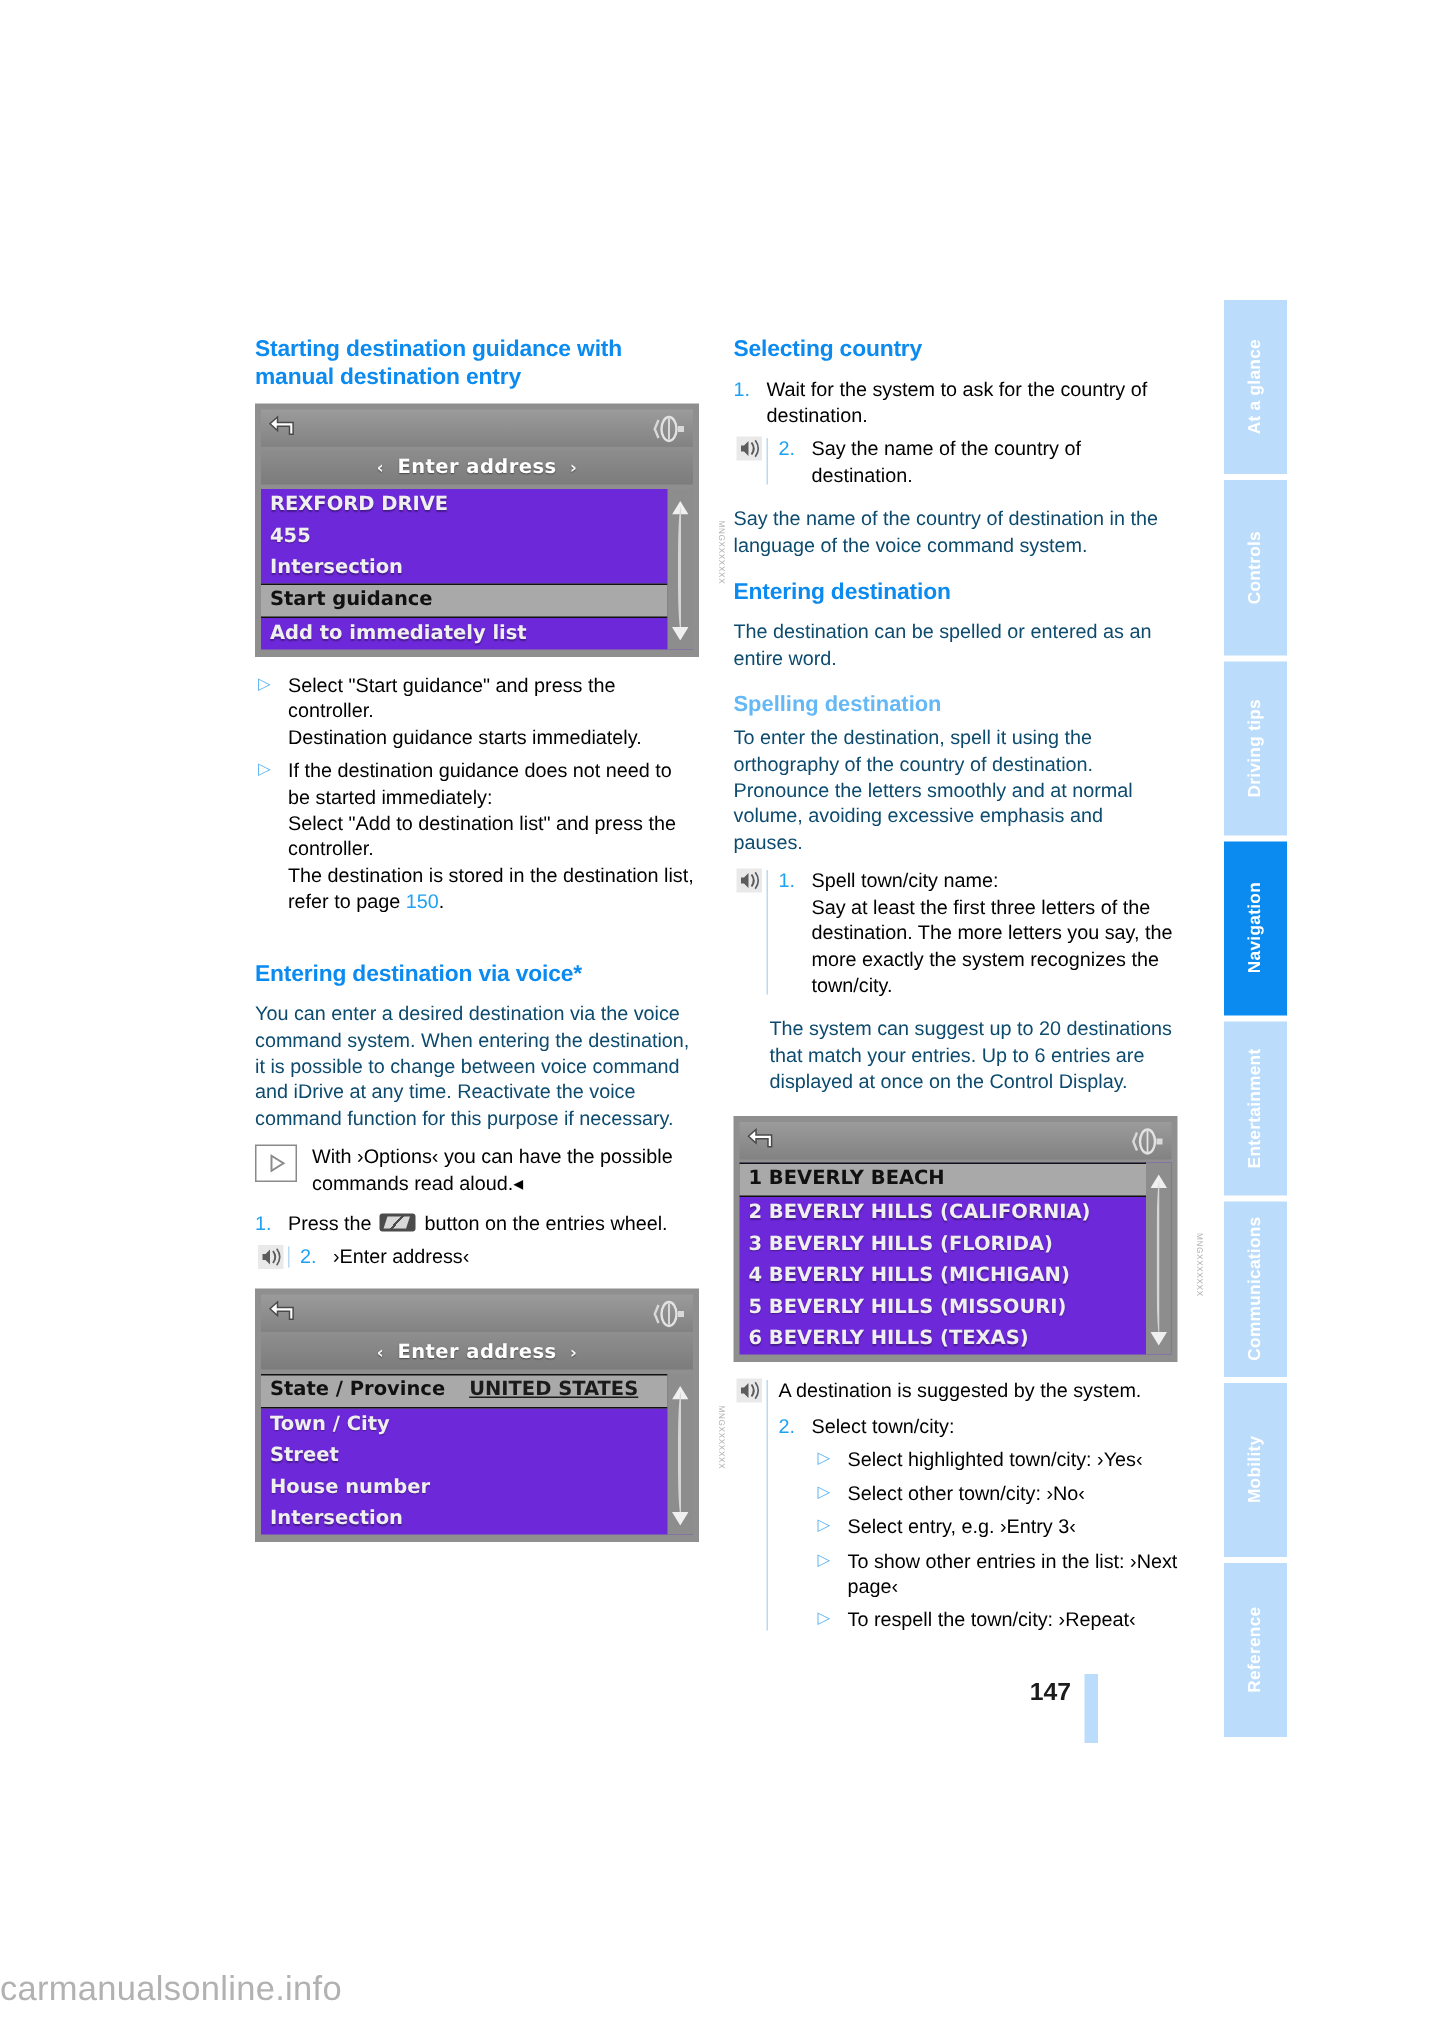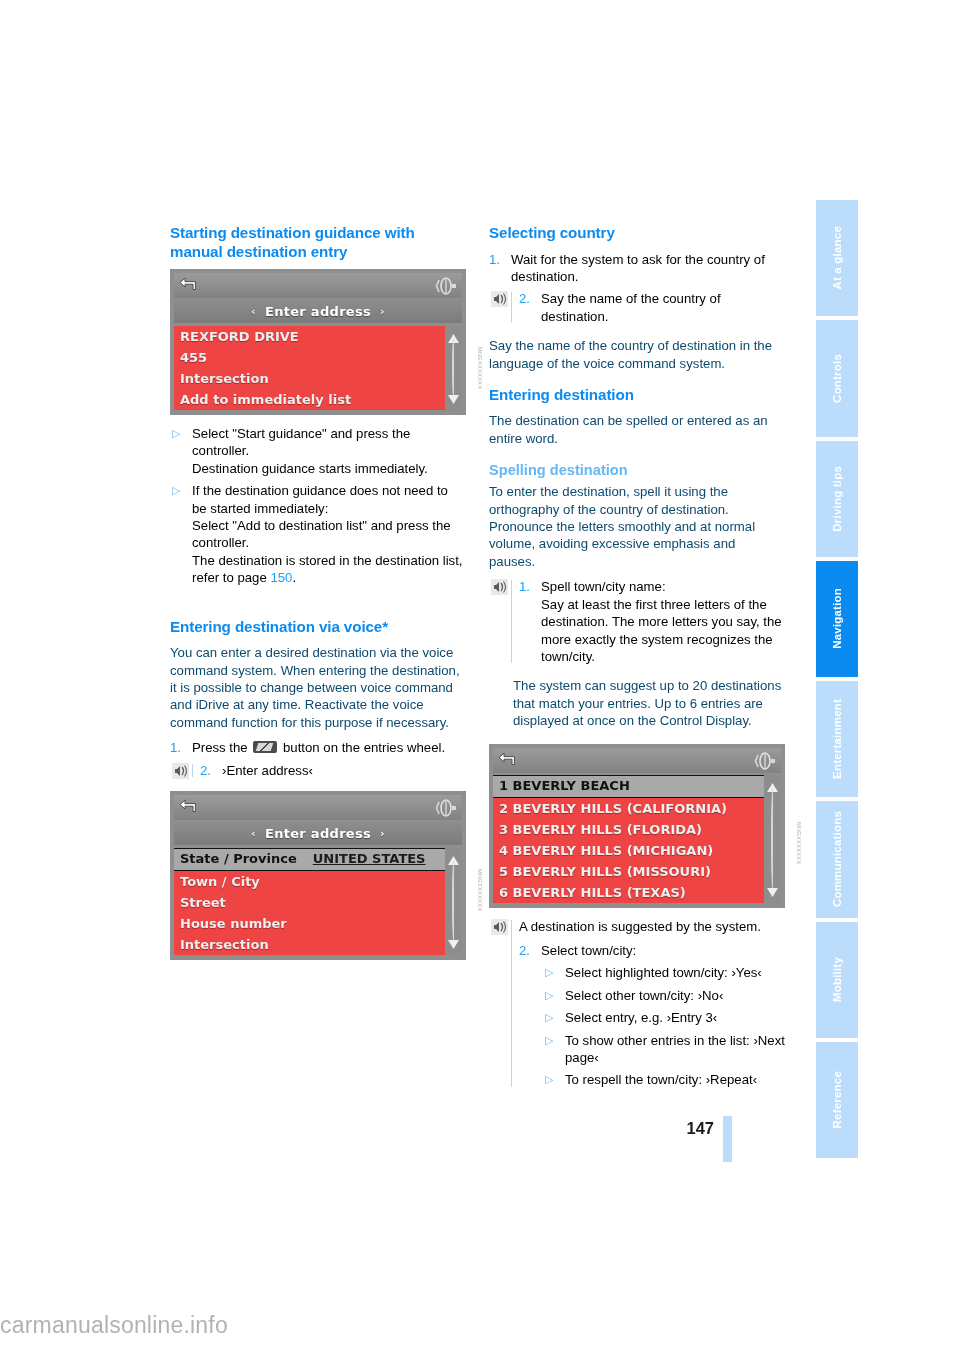--- a/index.html
+++ b/index.html
@@ -115,21 +115,21 @@
   .cd-title{
     height:23px;margin-top:2px;
     background:linear-gradient(#8d8d8d,#7c7c7c);
     display:flex;align-items:center;justify-content:center;
     color:#ffffff;font-size:13px;font-weight:bold;
     letter-spacing:.3px;
     text-shadow:0 1px 1px rgba(0,0,0,.45);
   }
   .cd-title .arr{font-size:11px;margin:0 9px;opacity:.95;}
   .cd-list{
-    margin-top:3px;background:#ef4444;position:relative;
+    margin-top:3px;background:#6d28d9;position:relative;
     padding-right:17px;
   }
   .cd-item{
     height:21px;line-height:21px;
     padding-left:6px;color:#efefef;
     font-size:13px;font-weight:bold;
     text-shadow:0 1px 1px rgba(0,0,0,.35);
     box-sizing:border-box;
     white-space:nowrap;overflow:hidden;
   }
@@ -229,20 +229,21 @@
       </div>
       <div class="cd-title">
         <span class="arr">‹</span>
         <span>Enter address</span>
         <span class="arr">›</span>
       </div>
       <div class="cd-list">
           <div class="cd-item"><span>REXFORD DRIVE</span></div>
           <div class="cd-item"><span>455</span></div>
           <div class="cd-item"><span>Intersection</span></div>
+          <div class="cd-item sel"><span>Start guidance</span></div>
           <div class="cd-item"><span>Add to immediately list</span></div>
           <div class="cd-scroll">
             <span class="up"><svg width="11" height="9" viewBox="0 0 11 9">
                 <path d="M5.5 0 L11 9 L0 9 Z" fill="#f0f0f0"></path>
               </svg></span>
             <span class="bar"></span>
             <span class="dn"><svg width="11" height="9" viewBox="0 0 11 9">
                 <path d="M5.5 9 L0 0 L11 0 Z" fill="#f0f0f0"></path>
               </svg></span>
           </div>
@@ -260,20 +261,28 @@
       <div class="rtxt" style="white-space:pre-line"><span>If the destination guidance does not need to be started immediately:
 Select "Add to destination list" and press the controller.
 The destination is stored in the destination list, refer to page </span><span class="link">150</span><span>.</span></div>
     </div>
 
     <div class="gap-lg"></div>
 
     <h2 class="sec">Entering destination via voice*</h2>
     <p class="body">You can enter a desired destination via the voice command system. When entering the destination, it is possible to change between voice command and iDrive at any time. Reactivate the voice command function for this purpose if necessary.</p>
 
+    <div class="hintrow">
+      <div class="hintbox">
+        <svg width="13" height="13" viewBox="0 0 13 13">
+            <path d="M3 1.5 L11 6.5 L3 11.5 Z" fill="none" stroke="#8a8a8a" stroke-width="1.3"></path>
+          </svg>
+      </div>
+      <div class="hinttxt">With ›Options‹ you can have the possible commands read aloud.◂</div>
+    </div>
 
     <div class="row">
       <div class="num">1.</div>
       <div class="rtxt"><span>Press the </span><span class="wheelbtn"></span><span> button on the entries wheel.</span></div>
     </div>
 
     <div class="voicewrap">
       <span class="micicon">
         <svg width="17" height="16" viewBox="0 0 17 16">
             <path d="M3 6 h2 l3-3 v10 l-3-3 H3 Z" fill="#5c5c5c"></path>

